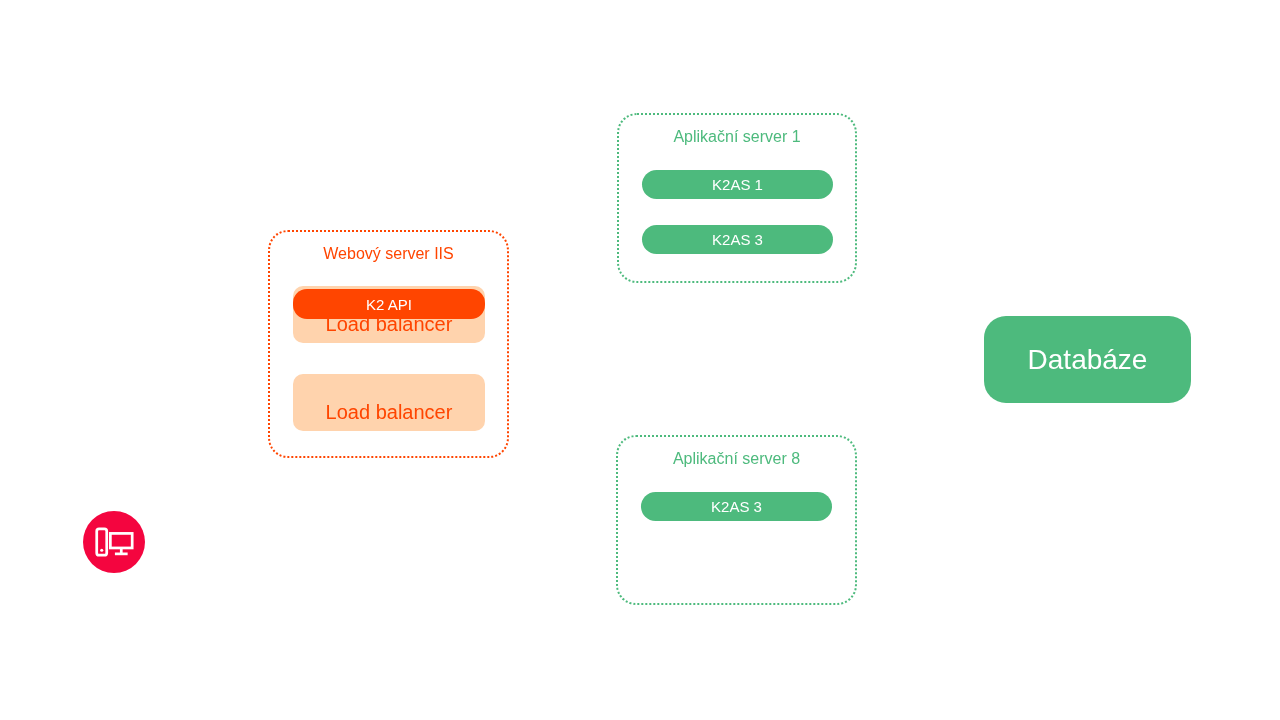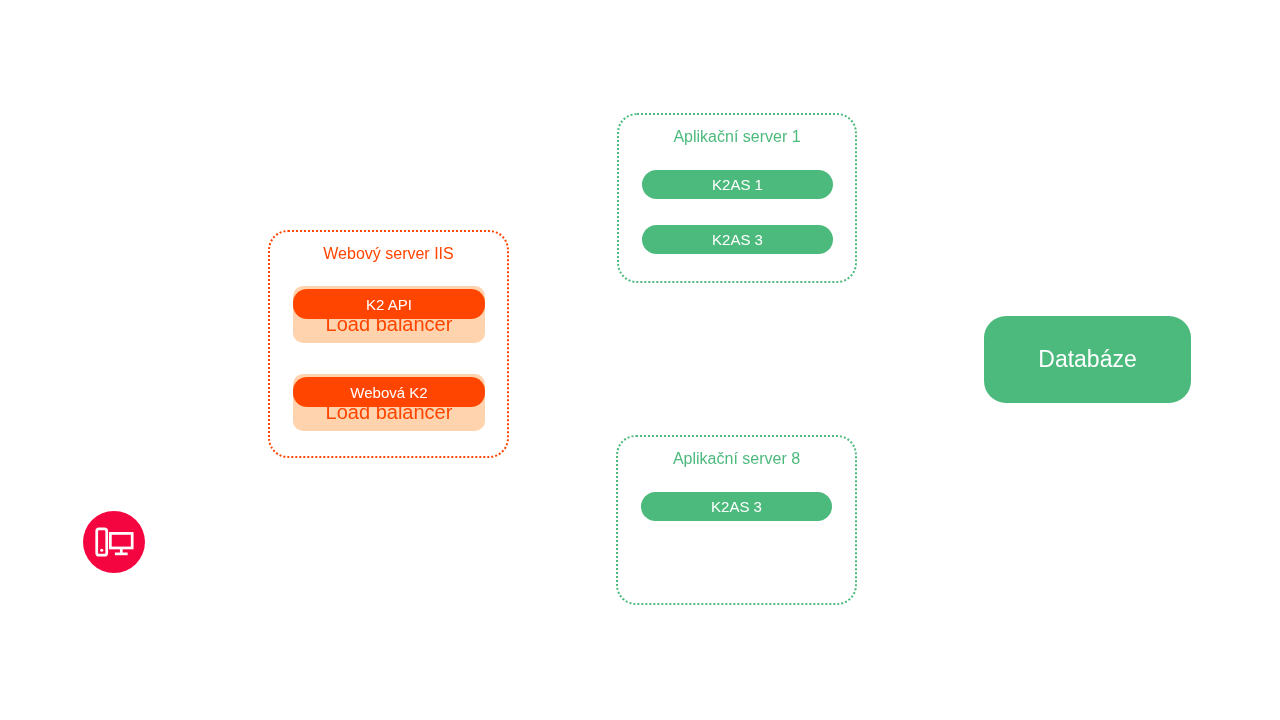--- a/index.html
+++ b/index.html
@@ -53,21 +53,21 @@
     color: #ffffff; font-size: 15px;
     display: flex; align-items: center; justify-content: center;
   }
   .node-pill.n1 { top: 55px; }
   .node-pill.n2 { top: 110px; }
 
   
   .db-block {
     position: absolute; left: 984px; top: 316px; width: 207px; height: 87px;
     background: #4dba7d; border-radius: 22px;
-    color: #ffffff; font-size: 23px;
+    color: #ffffff; font-size: 28px;
     display: flex; align-items: center; justify-content: center;
   }
 </style>
 </head>
 <body>
 
 <div class="stage">
 
   <div class="client-circle">
     <span style="display:flex;">
@@ -83,21 +83,20 @@
 
   <div class="dash-box orange" style="left:268px; top:230px; width:241px; height:228px;">
     <div class="box-title">Webový server IIS</div>
 
     <div class="lb-group g1">
       <div class="pill">K2 API</div>
       <div class="lb-label">Load balancer</div>
     </div>
 
     <div class="lb-group g2">
-      <div class="pill">Webová K2</div>
       <div class="lb-label">Load balancer</div>
     </div>
   </div>
 
   <div class="dash-box green" style="left:617px; top:113px; width:240px; height:170px;">
     <div class="box-title">Aplikační server 1</div>
     <div class="node-pill n1">K2AS 1</div>
     <div class="node-pill n2">K2AS 3</div>
   </div>
 

